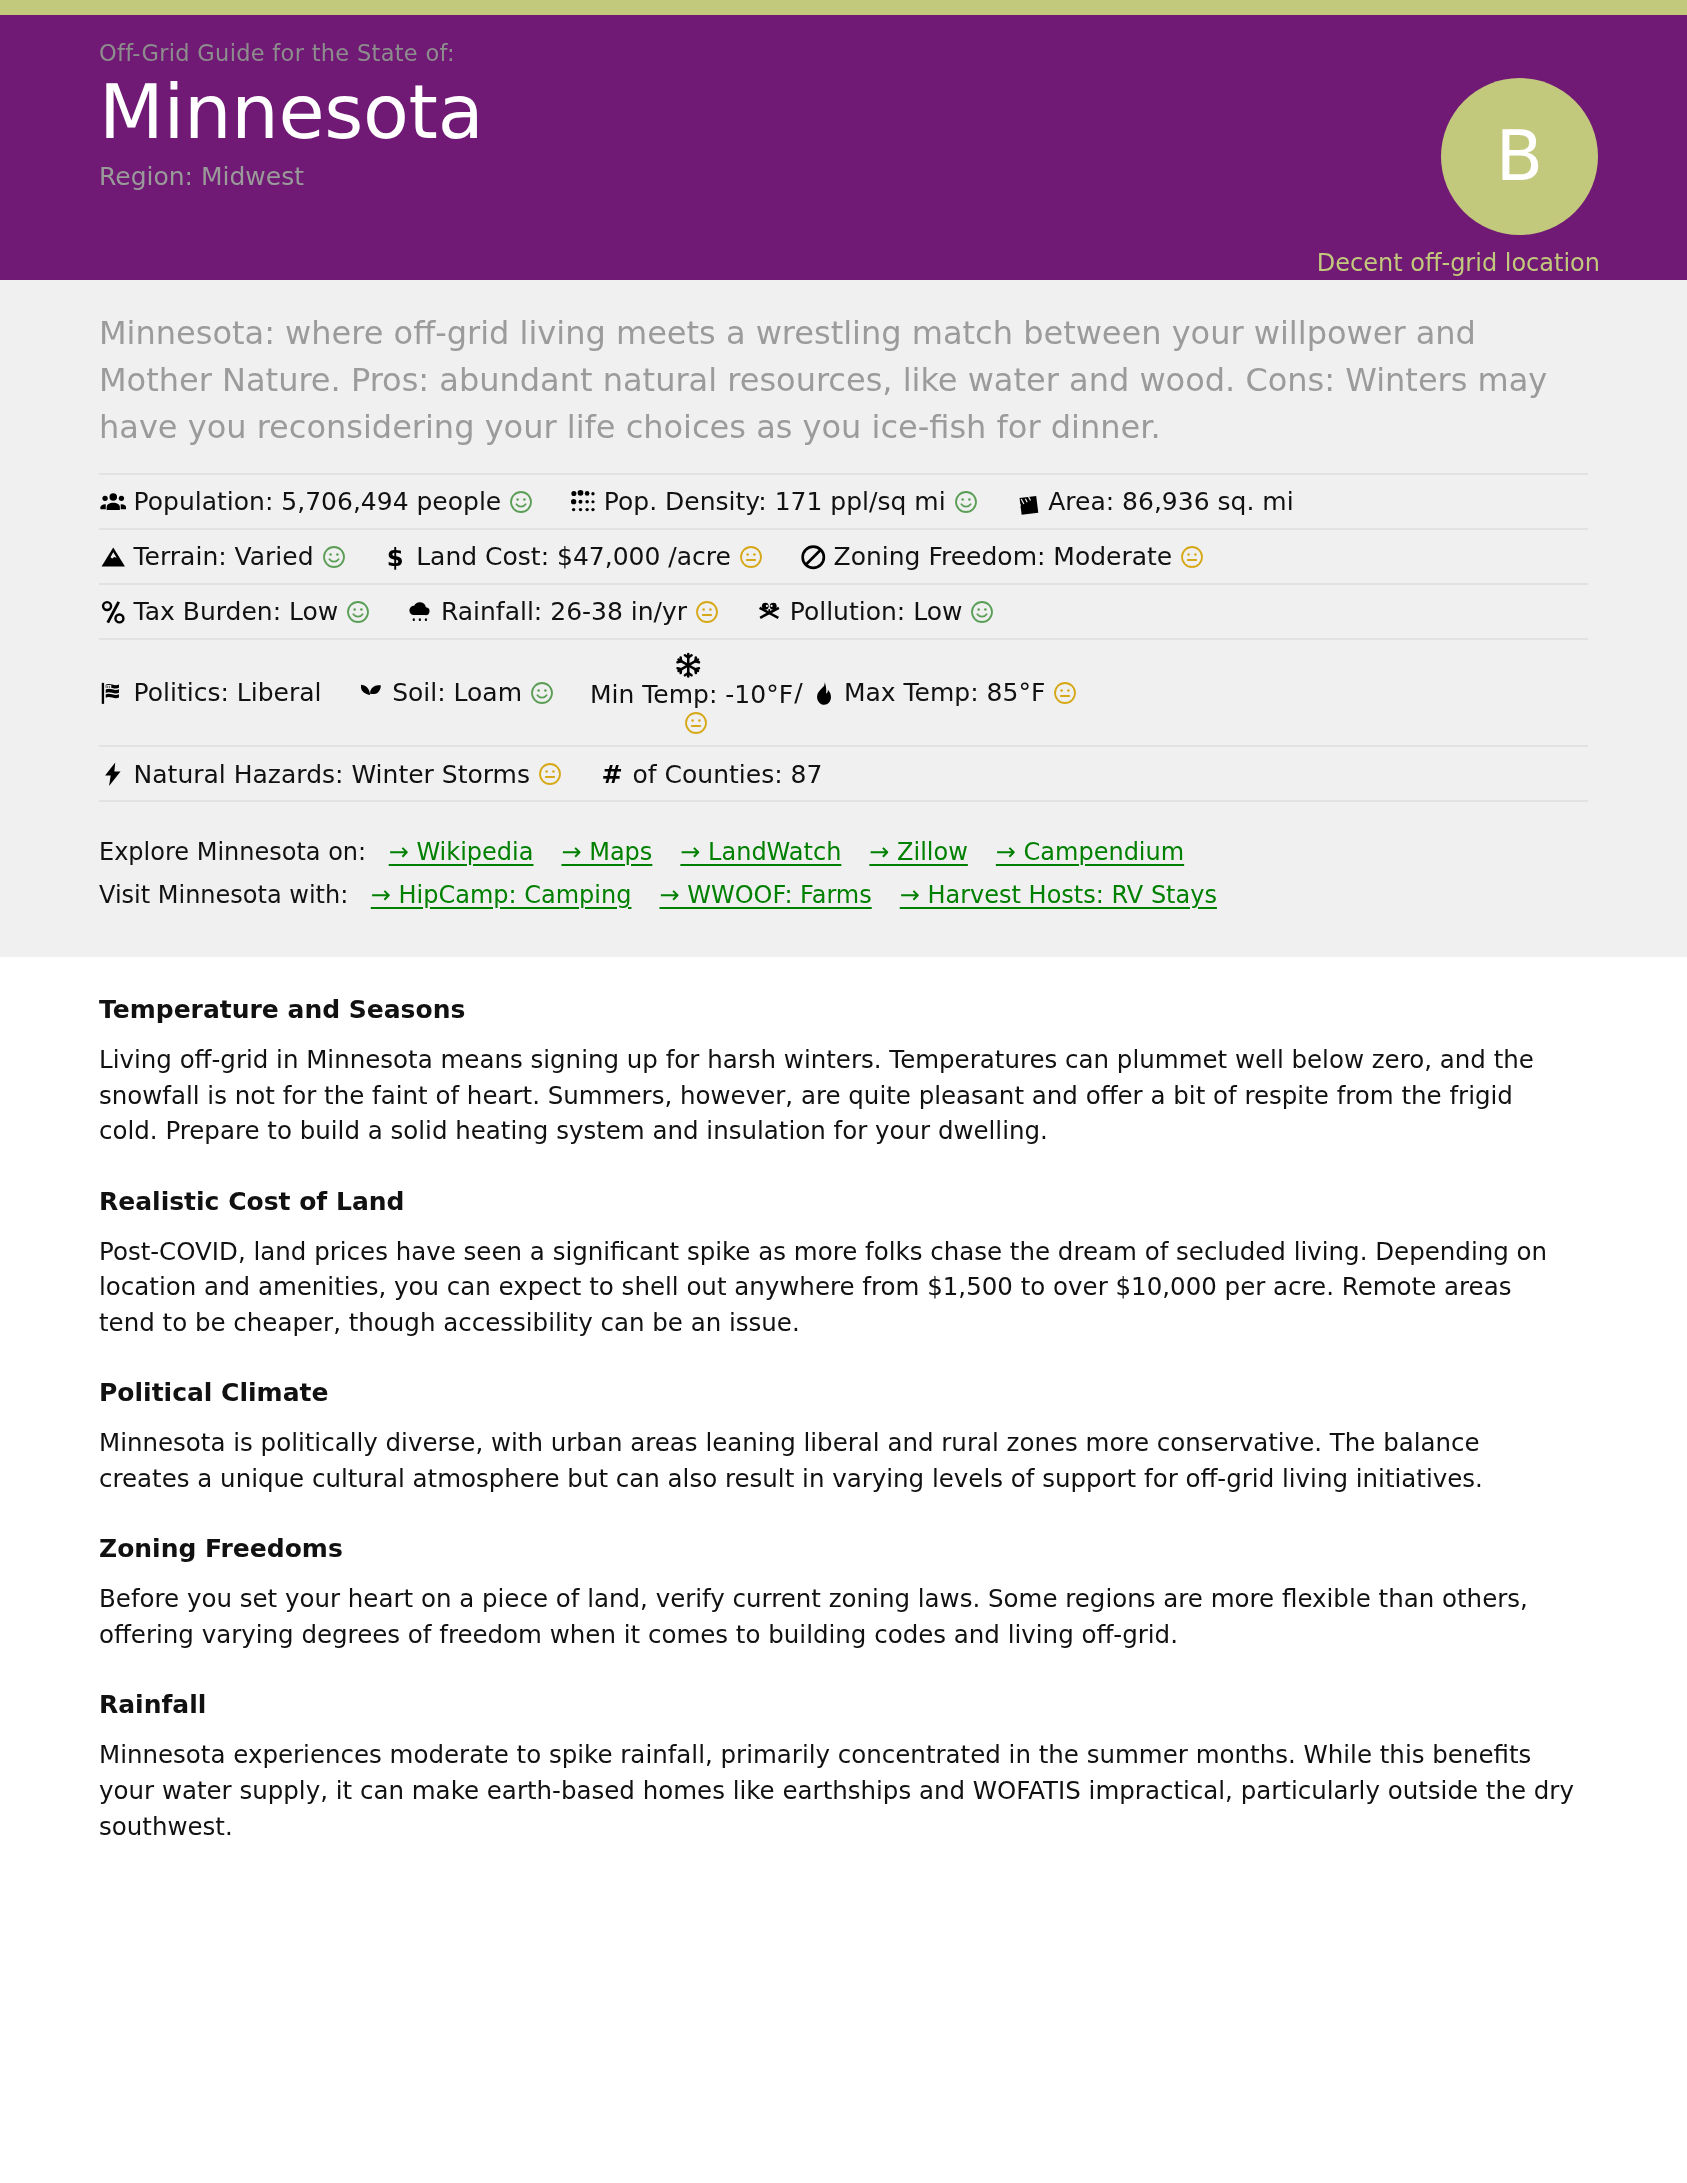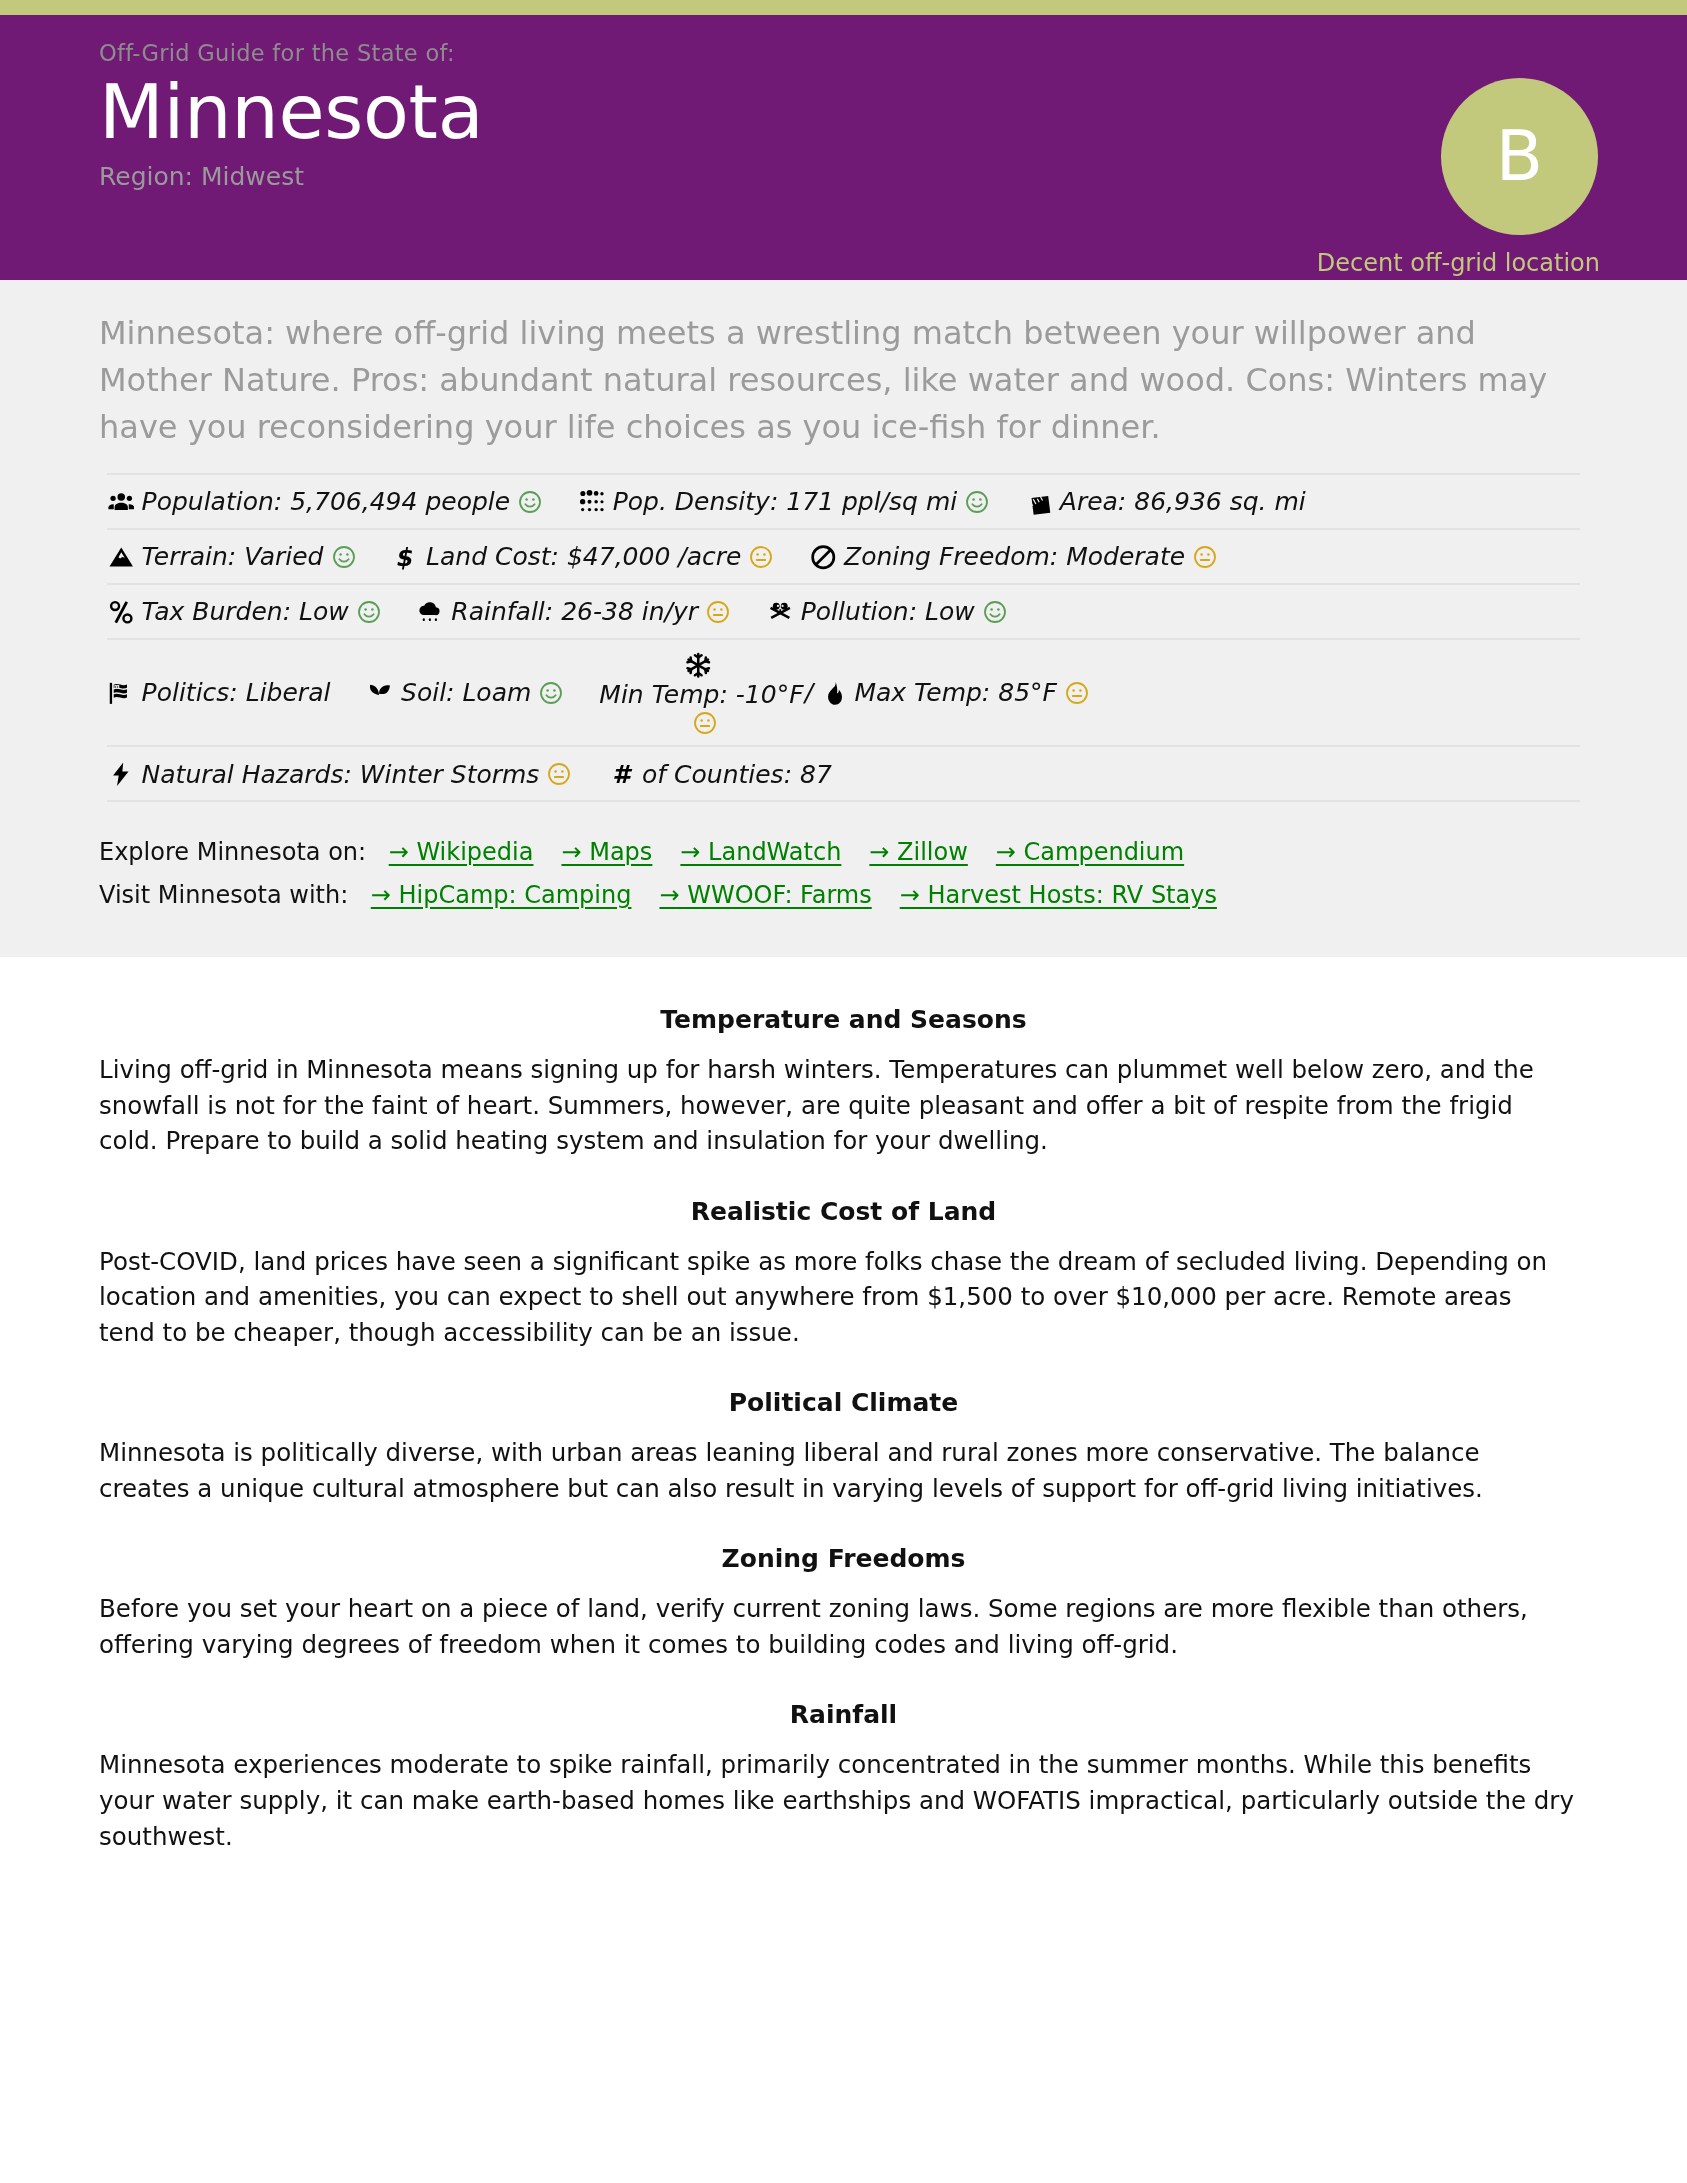--- a/index.html
+++ b/index.html
@@ -94,23 +94,22 @@
   }
   .intro {
     color: #9b9b9b;
     font-size: 32px;
     line-height: 1.47;
     margin: 0 0 22.5px 0;
     max-width: 1489px;
   }
 
   .stats {
-    margin: 8px;
+    margin: 0;
     padding: 0;
-    font-style: italic;
   }
   .stat-row {
     border-top: 2px solid #e2e2e2;
     padding: 11.2px 0 10.6px 0;
     display: flex;
     flex-wrap: wrap;
     align-items: center;
     font-size: 25px;
     color: #111111;
     line-height: 1.25;
@@ -172,23 +171,22 @@
   
   .content {
     background: #ffffff;
     padding: 34px 99px 0 99px;
     box-sizing: border-box;
   }
   .sec-title {
     font-size: 25px;
     font-weight: bold;
     color: #111111;
-    margin: 14px 0 17px 0;
+    margin: 4px 0 17px 0;
     line-height: 1.2;
-    text-align: center;
   }
   .sec-body {
     font-size: 24.5px;
     color: #111111;
     line-height: 1.45;
     margin: 0 0 38px 0;
     max-width: 1475px;
   }
   .sec-body:last-child { margin-bottom: 0; }
 </style>

